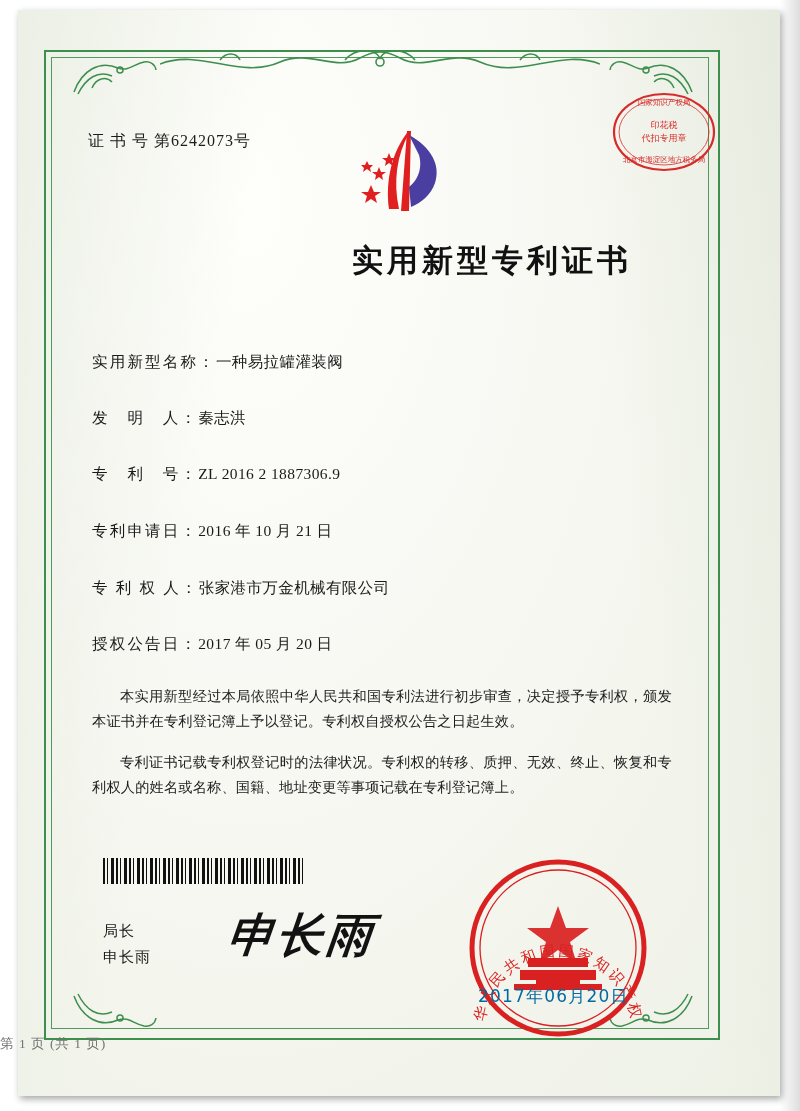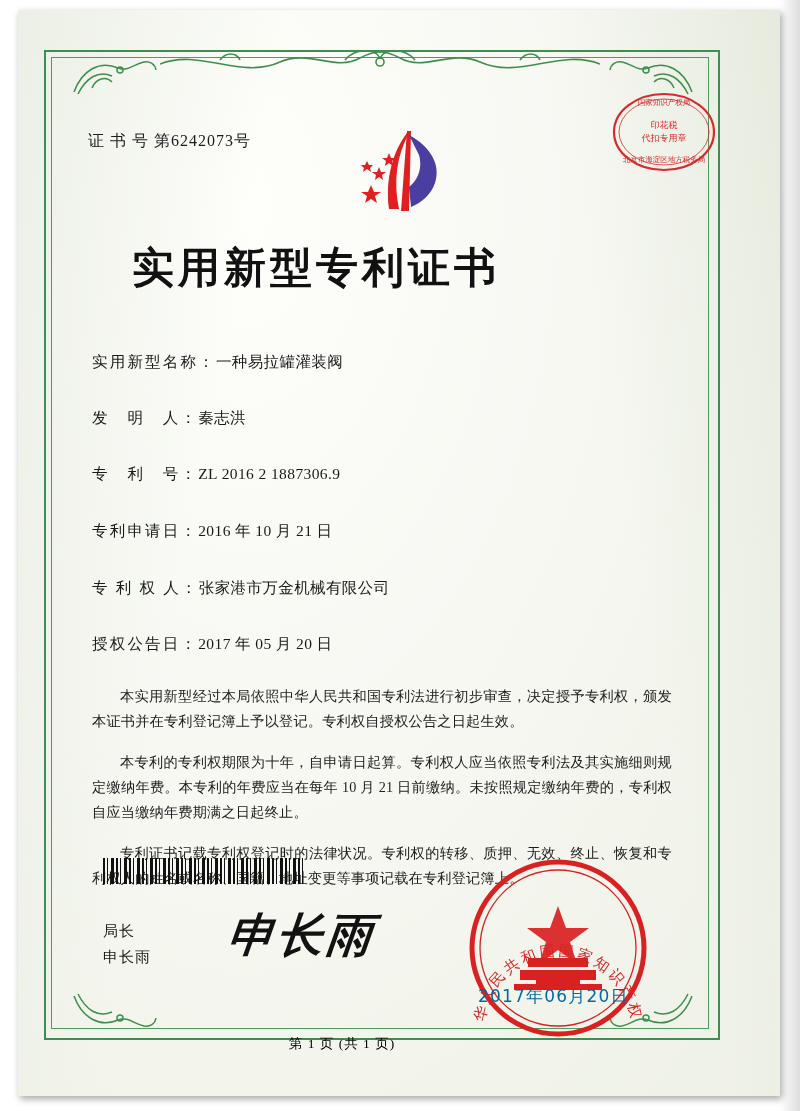--- a/index.html
+++ b/index.html
@@ -100,23 +100,23 @@
     width: 112px;
     height: 88px;
   }
 
   
   .main-title {
     position: absolute;
     left: 0;
     top: 240px;
     width: 632px;
-    text-align: center;
+    text-align: right;
     font-family: "DejaVu Serif", "Liberation Serif", serif;
-    font-size: 42px;
+    font-size: 31px;
     font-weight: bold;
     letter-spacing: 4px;
     color: #111111;
   }
 
   
   .field {
     position: absolute;
     left: 92px;
     font-size: 15.5px;
@@ -207,23 +207,22 @@
     letter-spacing: 1.2px;
     font-family: "DejaVu Sans", sans-serif;
   }
 
   
   .footer {
     position: absolute;
     left: 0;
     top: 1035px;
     width: 684px;
-    text-align: center;
     font-size: 13.5px;
-    color: #000000;
+    color: #737373;
     letter-spacing: 1px;
   }
   .edge-shadow {
     position: absolute;
     right: 0;
     top: 0;
     width: 20px;
     height: 1111px;
     background: linear-gradient(to right, rgba(255,255,255,0) 0%, rgba(120,120,120,0.25) 100%);
   }
@@ -316,21 +315,20 @@
   </div>
   <div class="field f5">
     <span class="lbl">专 利 权 人：</span><span>张家港市万金机械有限公司</span>
   </div>
   <div class="field f6">
     <span class="lbl">授权公告日：</span><span>2017 年 05 月 20 日</span>
   </div>
 
   <div class="body-text">
     <p>本实用新型经过本局依照中华人民共和国专利法进行初步审查，决定授予专利权，颁发本证书并在专利登记簿上予以登记。专利权自授权公告之日起生效。</p>
-    <p>本专利的专利权期限为十年，自申请日起算。专利权人应当依照专利法及其实施细则规定缴纳年费。本专利的年费应当在每年 10 月 21 日前缴纳。未按照规定缴纳年费的，专利权自应当缴纳年费期满之日起终止。</p>
     <p>专利证书记载专利权登记时的法律状况。专利权的转移、质押、无效、终止、恢复和专利权人的姓名或名称、国籍、地址变更等事项记载在专利登记簿上。</p>
   </div>
 
   <div class="barcode"></div>
 
   <div class="sig-label sig-label-1">局长</div>
   <div class="sig-label sig-label-2">申长雨</div>
   <div class="signature">申长雨</div>
 
   <svg class="seal" viewBox="0 0 180 180">

